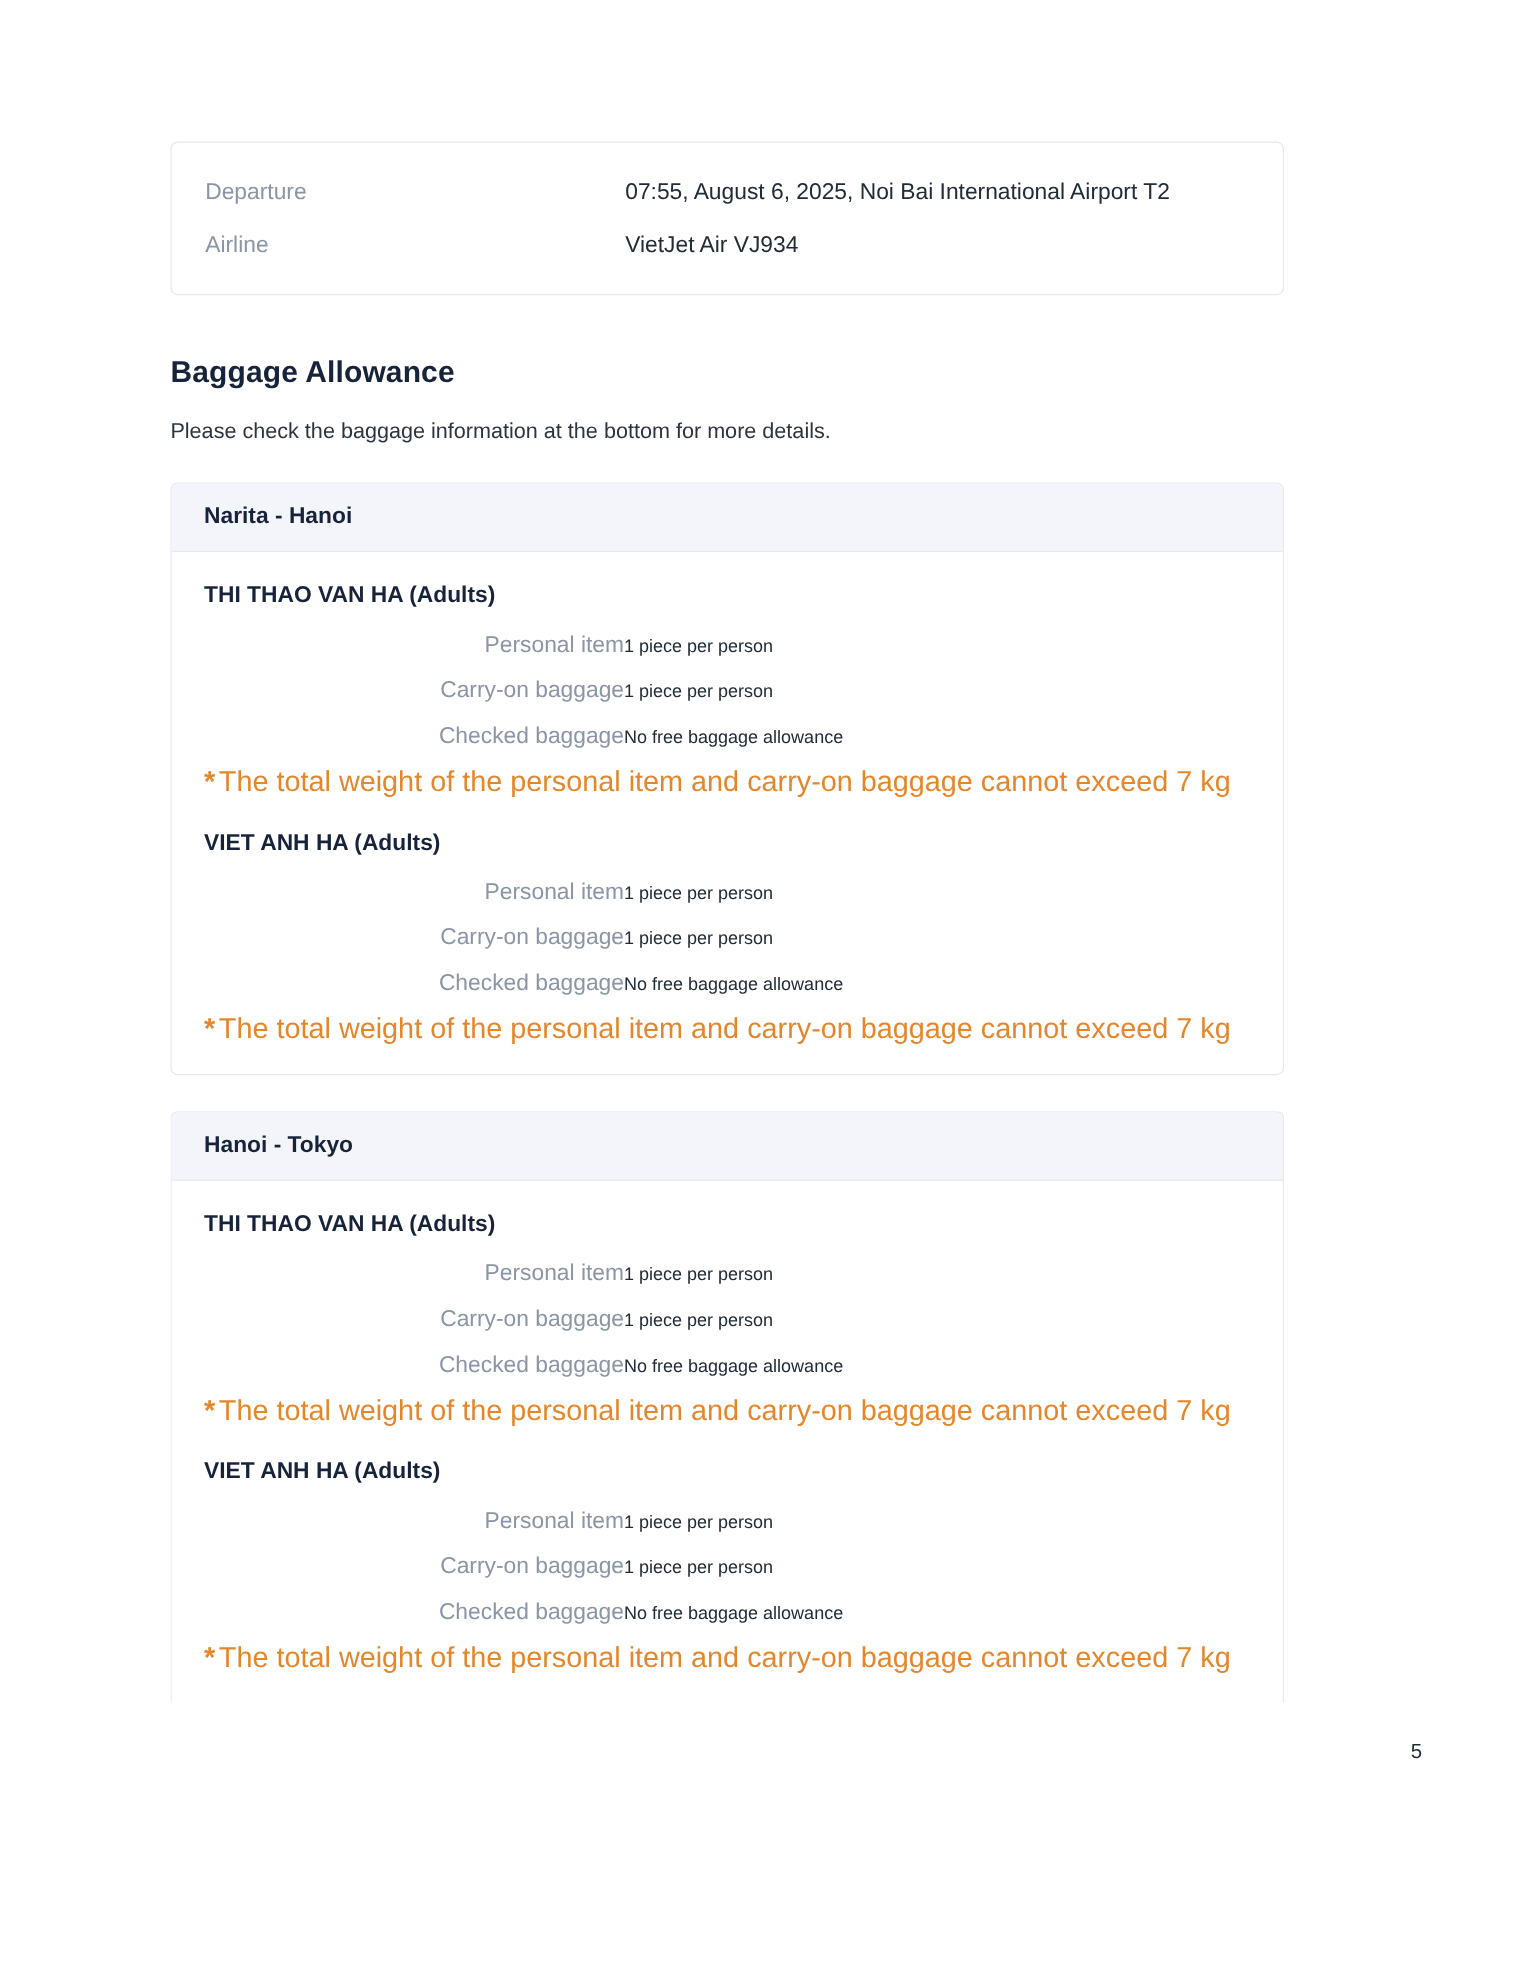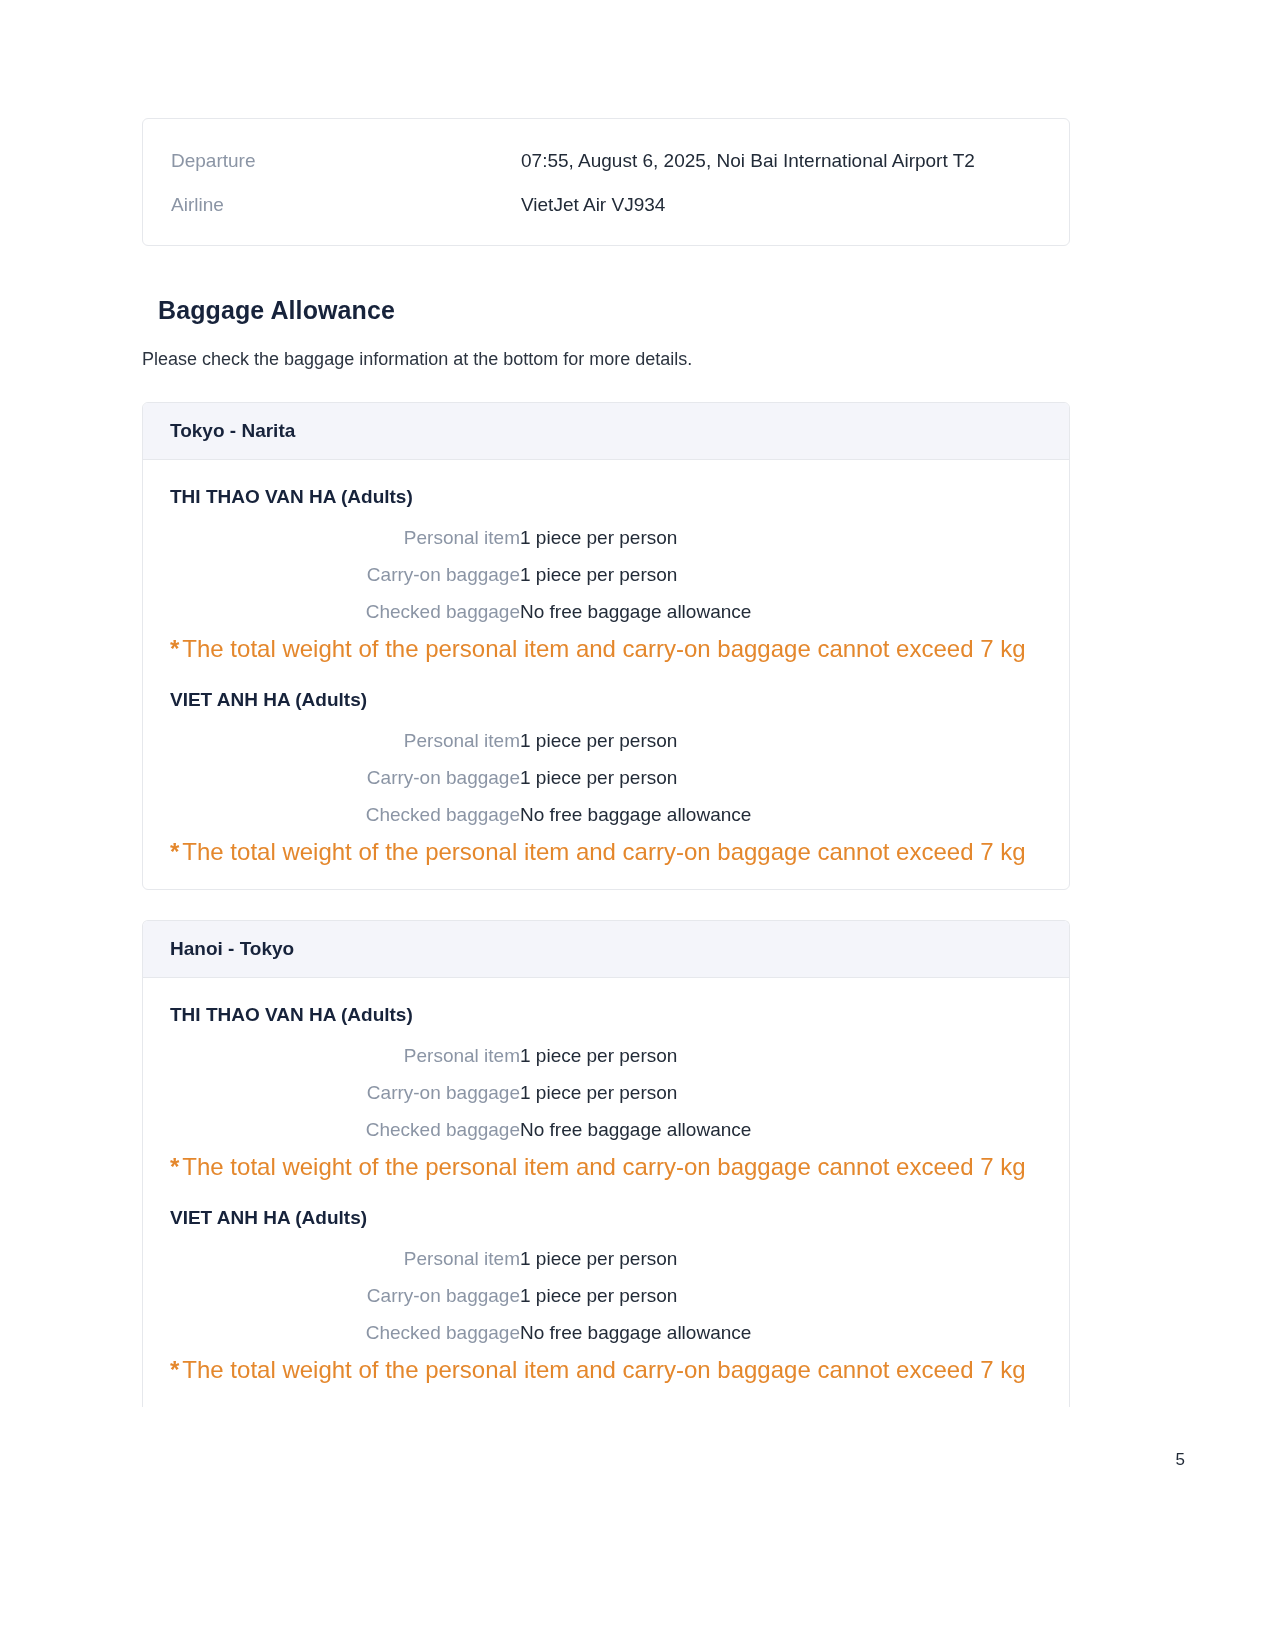--- a/index.html
+++ b/index.html
@@ -61,21 +61,20 @@
     line-height: 28px;
   }
 
   
   .section-title {
     margin-top: 50px;
     font-size: 25px;
     font-weight: bold;
     color: #17233b;
     letter-spacing: 0.1px;
-    margin-left: 16px;
   }
   .section-note {
     margin-top: 21px;
     font-size: 18px;
     color: #2c3440;
     line-height: 26px;
   }
 
   
   .bag-card {
@@ -118,21 +117,21 @@
   }
   .bag-label {
     width: 350px;
     flex: 0 0 350px;
     color: #8b95a5;
     font-size: 19px;
     line-height: 26px;
   }
   .bag-value {
     color: #222b38;
-    font-size: 19px;
+    font-size: 15px;
     line-height: 26px;
   }
 
   .bag-note {
     margin-top: 1px;
     margin-bottom: 27px;
     color: #e4872c;
     font-size: 24px;
     line-height: 26px;
   }
@@ -176,21 +175,21 @@
         <div class="kv-label">Airline</div>
         <div class="kv-value">VietJet Air VJ934</div>
       </div>
 
     </div>
 
     <div class="section-title">Baggage Allowance</div>
     <div class="section-note">Please check the baggage information at the bottom for more details.</div>
 
     <div class="bag-card">
-      <div class="bag-card-header">Tokyo - Narita</div>
+      <div class="bag-card-header">Narita - Hanoi</div>
       <div class="bag-card-body">
 
         <div class="passenger">
           <div class="passenger-name">THI THAO VAN HA (Adults)</div>
 
           <div class="bag-row">
             <div class="bag-label">Personal item</div>
             <div class="bag-value">1 piece per person</div>
           </div>
           <div class="bag-row">

